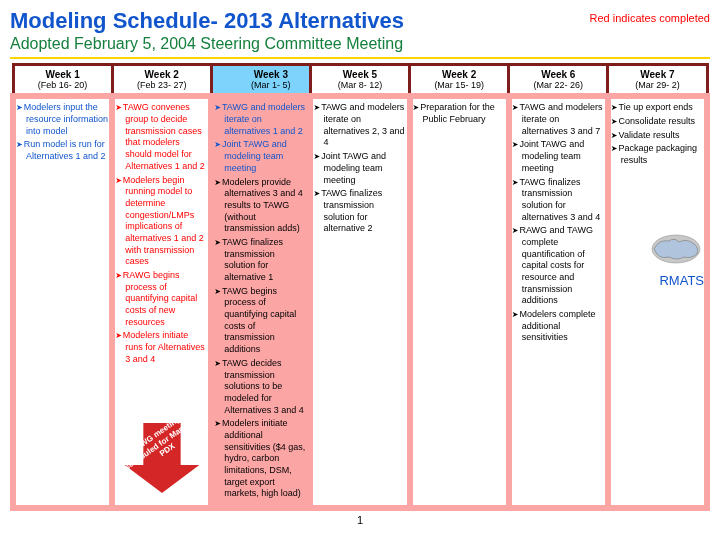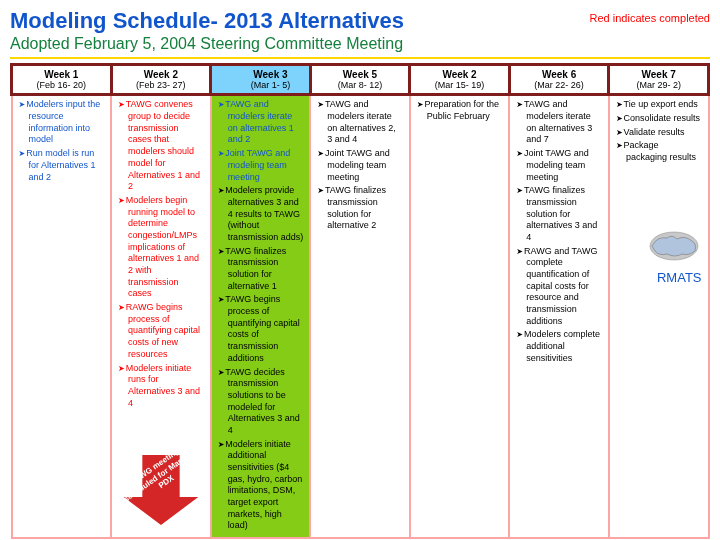--- a/index.html
+++ b/index.html
@@ -64,28 +64,28 @@
     th .week-date {
       display: block;
       font-weight: normal;
       font-size: 9px;
     }
     th.highlight {
       background: #7dd3fc;
       padding-left: 24px;
     }
     td {
-      border: 2px solid #fca5a5;
-      padding: 3px 6px;
+      border: 6px solid #fca5a5;
+      padding: 3px 0;
       vertical-align: top;
       font-size: 9px;
       line-height: 1.3;
     }
     td.highlight {
-      background: #84cc16;
+      background: #fca5a5;
     }
     .bullet {
       display: block;
       padding-left: 10px;
       text-indent: -10px;
       margin-bottom: 2px;
     }
     .bullet::before {
       content: '➤';
       font-size: 8px;

